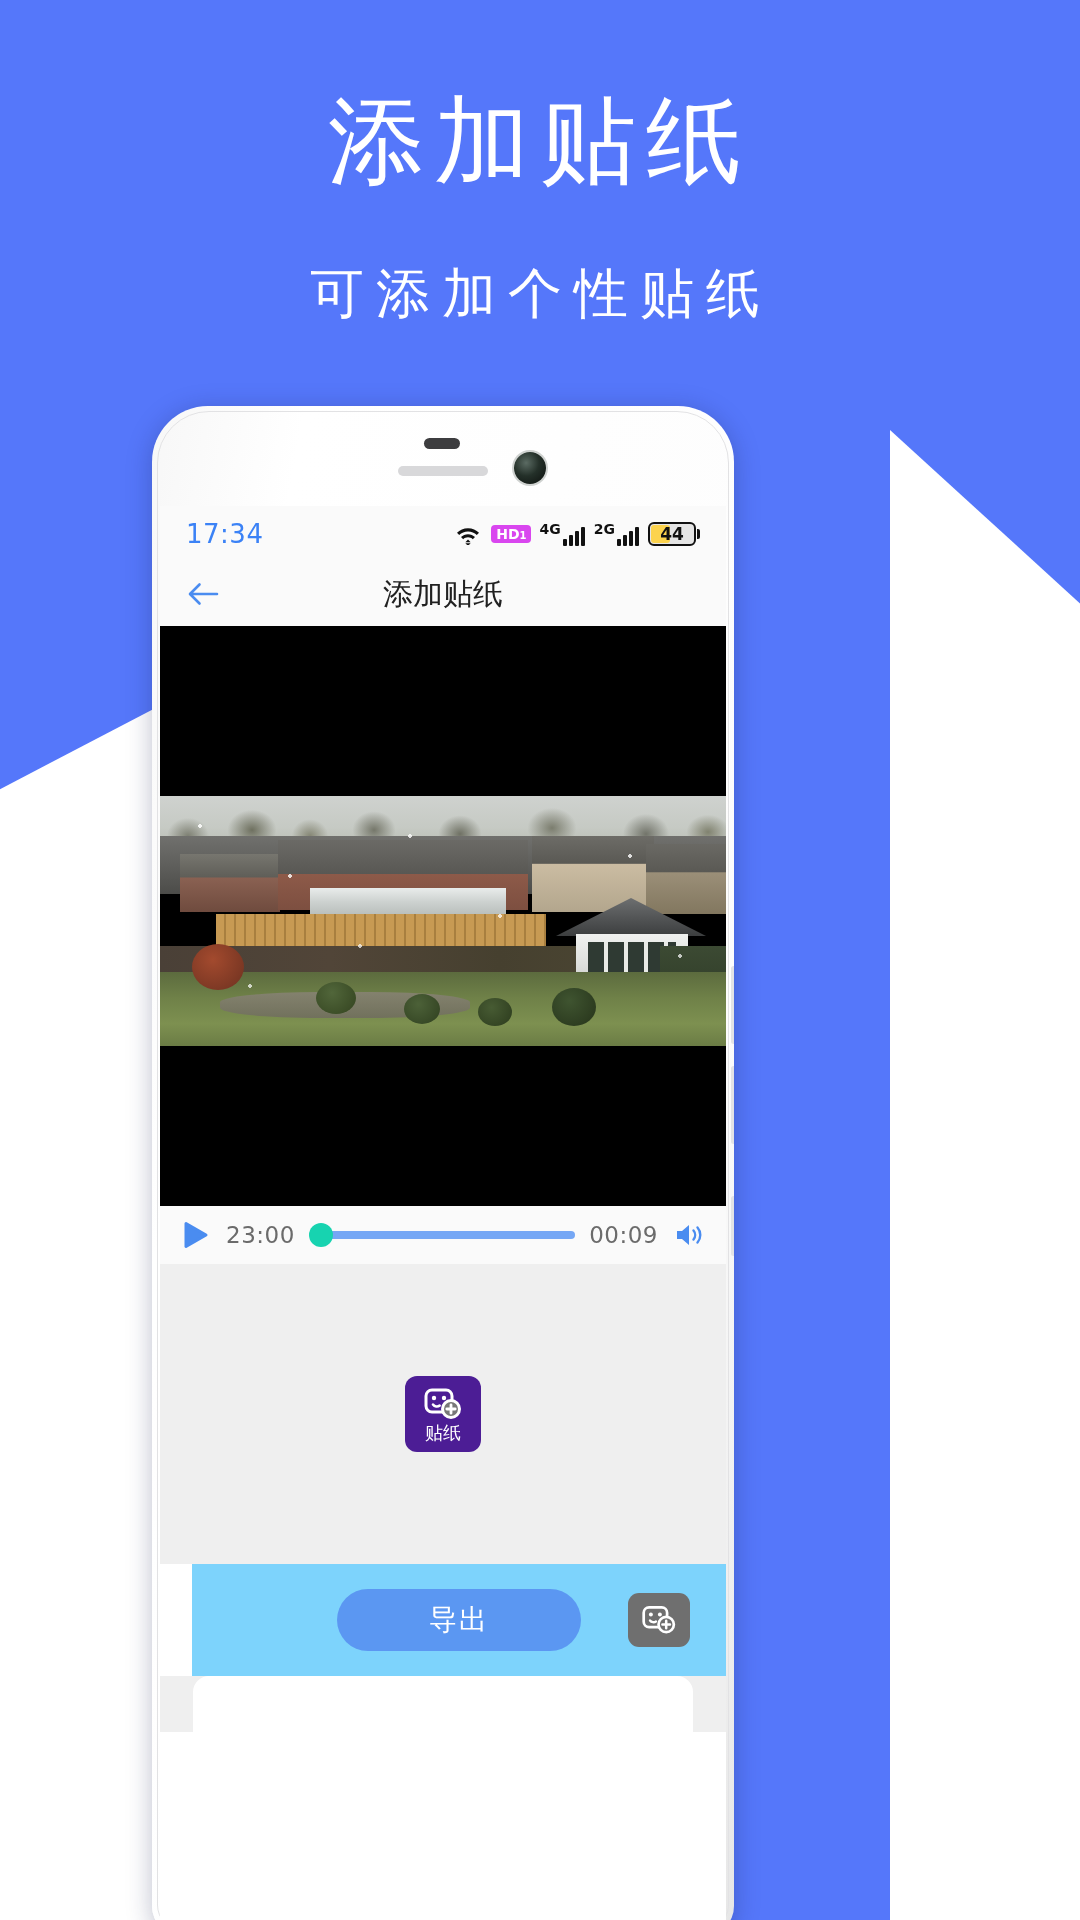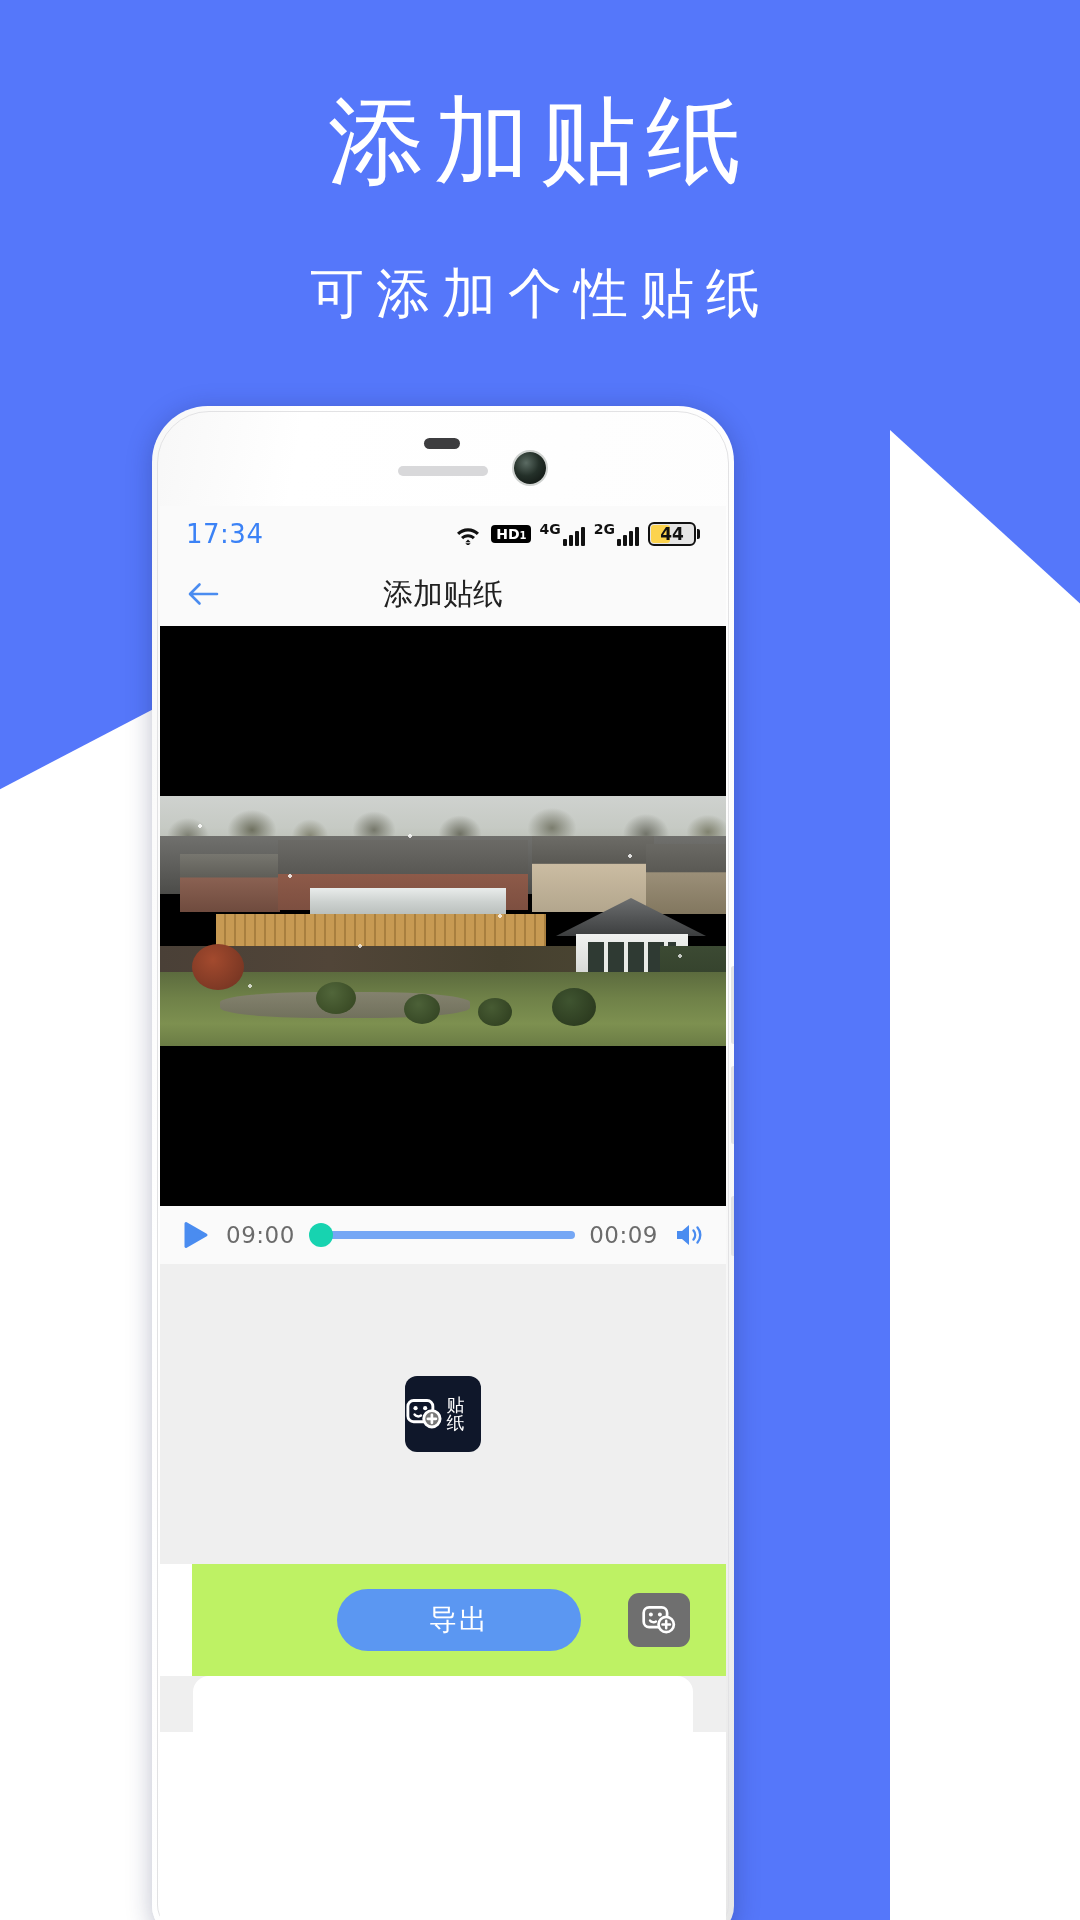--- a/index.html
+++ b/index.html
@@ -70,21 +70,21 @@
 
   
   #status-bar{
     height:56px;background:#fafafa;display:flex;align-items:center;
     justify-content:space-between;padding:0 26px;box-sizing:border-box;
   }
   #status-time{font-size:26px;color:#3b82f6;letter-spacing:.5px;}
   #status-icons{display:flex;align-items:center;gap:9px;}
   .sb-ico{display:block;}
   #hd-badge{
-    background:#000000;color:#fff;font-size:14px;font-weight:bold;
+    background:#d946ef;color:#fff;font-size:14px;font-weight:bold;
     border-radius:4px;padding:2px 4px 2px 5px;letter-spacing:0;
     line-height:1;display:flex;align-items:flex-end;
   }
   #hd-badge sub{font-size:10px;line-height:1;}
   .net{display:flex;align-items:flex-end;gap:2px;}
   .net-label{font-size:14px;font-weight:bold;color:#111;line-height:1;margin-bottom:10px;}
   .bars{display:flex;align-items:flex-end;gap:2px;}
   .bars i{display:block;width:4px;background:#111;border-radius:1px;}
   .bars i:nth-child(1){height:7px;}
   .bars i:nth-child(2){height:11px;}
@@ -194,29 +194,29 @@
   #seek-wrap{flex:1;display:flex;align-items:center;position:relative;height:34px;cursor:pointer;}
   #seek-track{position:absolute;left:12px;right:0;height:8px;background:#75a7f5;border-radius:4px;}
   #seek-thumb{position:absolute;left:0;width:24px;height:24px;border-radius:50%;background:#17d3b0;}
   #vol-btn{width:36px;height:34px;display:flex;align-items:center;justify-content:center;cursor:pointer;}
 
   
   #work-area{
     height:300px;background:#efefef;display:flex;align-items:center;justify-content:center;
   }
   #sticker-tool{
-    width:76px;height:76px;background:#0f172a;border-radius:12px;
-    display:flex;flex-direction:row;align-items:center;justify-content:center;
+    width:76px;height:76px;background:#4c1d95;border-radius:12px;
+    display:flex;flex-direction:column;align-items:center;justify-content:center;
     gap:3px;cursor:pointer;
   }
   #sticker-tool-label{font-size:18px;color:#fff;line-height:1;}
 
   
   #bottom-bar{
-    height:112px;background:#bef264;display:flex;align-items:center;
+    height:112px;background:#7dd3fc;display:flex;align-items:center;
     position:relative;
     margin-left:32px;
   }
   #export-btn{
     position:absolute;left:0;right:0;margin:0 auto;width:244px;height:62px;
     background:#5b97f2;border-radius:34px;color:#fff;font-size:28px;
     display:flex;align-items:center;justify-content:center;cursor:pointer;
     letter-spacing:2px;
   }
   #sticker-quick-btn{
@@ -333,21 +333,21 @@
         <div id="snow"></div>
       </div>
     </div>
 
     <div id="player-bar">
       <div id="play-btn">
         <svg width="30" height="30" viewBox="0 0 30 30">
           <path d="M6 3.5 L26 15 L6 26.5 Z" fill="#4a8cf0" stroke="#4a8cf0" stroke-width="3" stroke-linejoin="round"></path>
         </svg>
       </div>
-      <div class="time-label">09:00</div>
+      <div class="time-label">23:00</div>
       <div id="seek-wrap">
         <div id="seek-track"></div>
         <div id="seek-thumb"></div>
       </div>
       <div class="time-label">00:09</div>
       <div id="vol-btn">
         <svg width="32" height="28" viewBox="0 0 32 28">
           <path d="M3 10h5l7-6v20l-7-6H3z" fill="#4a8cf0"></path>
           <path d="M19.5 9.5a7 7 0 0 1 0 9" fill="none" stroke="#4a8cf0" stroke-width="2.4" stroke-linecap="round"></path>
           <path d="M23.5 6.5a11.5 11.5 0 0 1 0 15" fill="none" stroke="#4a8cf0" stroke-width="2.4" stroke-linecap="round"></path>

